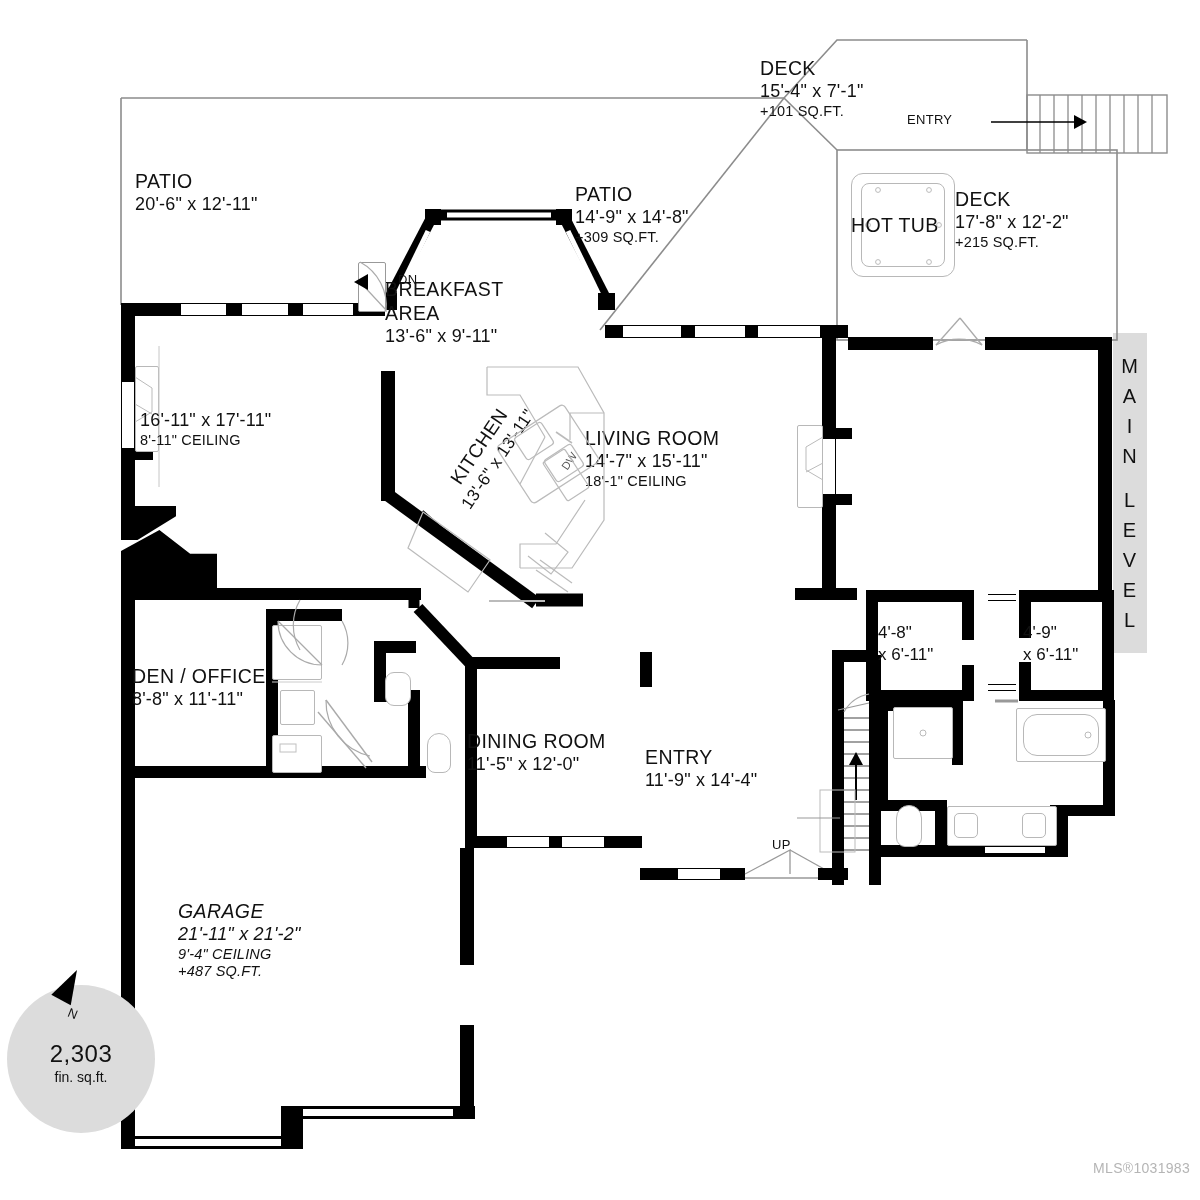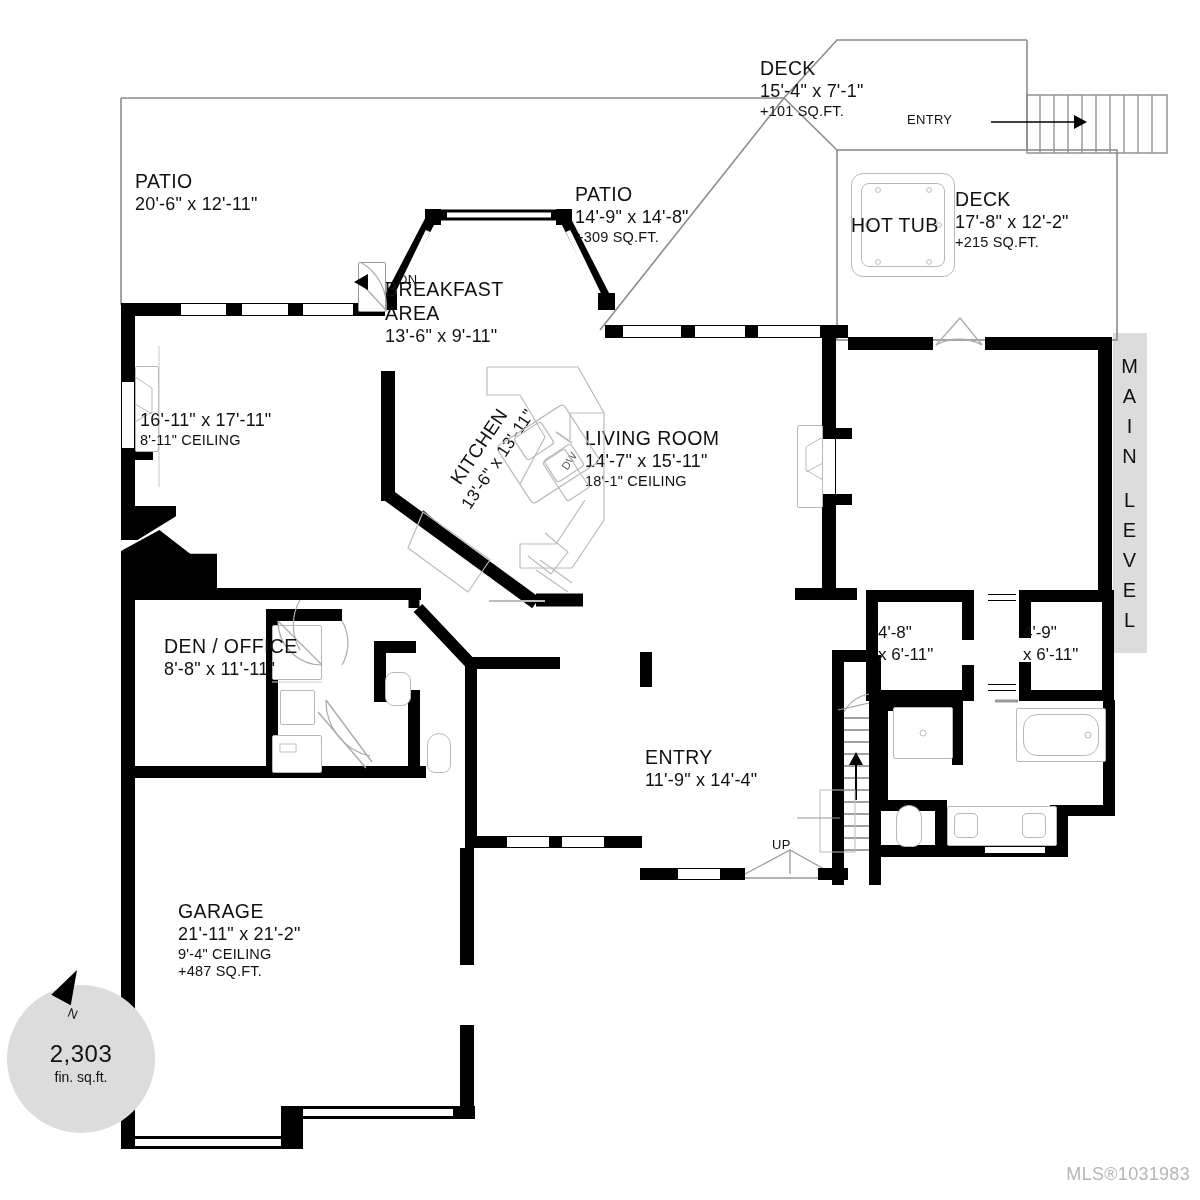--- a/index.html
+++ b/index.html
@@ -38,21 +38,21 @@
   
   #sqcircle{position:absolute;left:7px;top:985px;width:148px;height:148px;border-radius:50%;background:#dcdcdc;}
   #sqnum{position:absolute;left:7px;top:1040px;width:148px;text-align:center;font-size:24px;letter-spacing:.5px;}
   #sqsub{position:absolute;left:7px;top:1069px;width:148px;text-align:center;font-size:14px;}
   #narrow{position:absolute;left:58px;top:968px;width:0;height:0;
           border-left:11px solid transparent;border-right:11px solid transparent;border-bottom:34px solid #000;
           transform:rotate(28deg);}
   #nlabel{position:absolute;left:68px;top:1006px;font-size:13px;transform:rotate(22deg);}
 
   
-  #mls{position:absolute;right:10px;bottom:15px;font-size:18px;color:#b5b5b5;letter-spacing:.3px;}
+  #mls{position:absolute;right:10px;bottom:24px;font-size:14px;color:#b5b5b5;letter-spacing:.3px;}
 
   
   #kitchenlbl{position:absolute;left:430px;top:430px;transform:rotate(-56deg);transform-origin:50% 50%;
               text-align:center;line-height:1.25;}
   #kitchenlbl .rname{font-size:19px;}
   #kitchenlbl .rdim{font-size:17px;}
   #dwlbl{position:absolute;left:560px;top:455px;font-size:11px;transform:rotate(-56deg);color:#555;}
   .arrow-r{position:absolute;width:0;height:0;border-top:7px solid transparent;border-bottom:7px solid transparent;border-left:13px solid #000;}
   .arrow-u{position:absolute;width:0;height:0;border-left:7px solid transparent;border-right:7px solid transparent;border-bottom:13px solid #000;}
   .arrow-l{position:absolute;width:0;height:0;border-top:8px solid transparent;border-bottom:8px solid transparent;border-right:14px solid #000;}
@@ -408,38 +408,42 @@
 
   <div class="lbl dimsm" style="left:878px;top:622px;width:88px;">
     <div>4'-8"</div>
     <div>x 6'-11"</div>
   </div>
   <div class="lbl dimsm" style="left:1023px;top:622px;width:88px;">
     <div>4'-9"</div>
     <div>x 6'-11"</div>
   </div>
 
-  <div class="lbl" style="left:132px;top:635px;width:135px;margin-left:32px;">
+  <div class="lbl" style="left:132px;top:665px;width:135px;">
     <div class="rname">DEN / OFFICE</div>
     <div class="rdim">8'-8" x 11'-11"</div>
   </div>
 
+  <div class="lbl" style="left:467px;top:730px;width:195px;">
+    <div class="rname">DINING ROOM</div>
+    <div class="rdim">11'-5" x 12'-0"</div>
+  </div>
 
   <div class="lbl" style="left:645px;top:746px;width:205px;">
     <div class="rname">ENTRY</div>
     <div class="rdim">11'-9" x 14'-4"</div>
   </div>
   <div class="lbl tiny" style="left:772px;top:837px;width:35px;">
     <span>UP</span>
   </div>
   <div class="lbl tiny" style="left:398px;top:272px;width:35px;">
     <span>DN</span>
   </div>
 
-  <div class="lbl" style="left:178px;top:900px;width:215px;">
+  <div class="lbl" style="left:178px;top:900px;width:215px;font-style:italic;">
     <div class="rname">GARAGE</div>
     <div class="rdim">21'-11" x 21'-2"</div>
     <div class="rsub">9'-4" CEILING</div>
     <div class="rsub">+487 SQ.FT.</div>
   </div>
 
   <svg class="ov">
     <g fill="none" stroke="#bbb" stroke-width="1.2">
       <path d="M487,367 L578,367 L604,413 L604,520 L572,568 L520,568"></path>
       <path d="M487,367 L487,395 L520,395 L545,437"></path>

